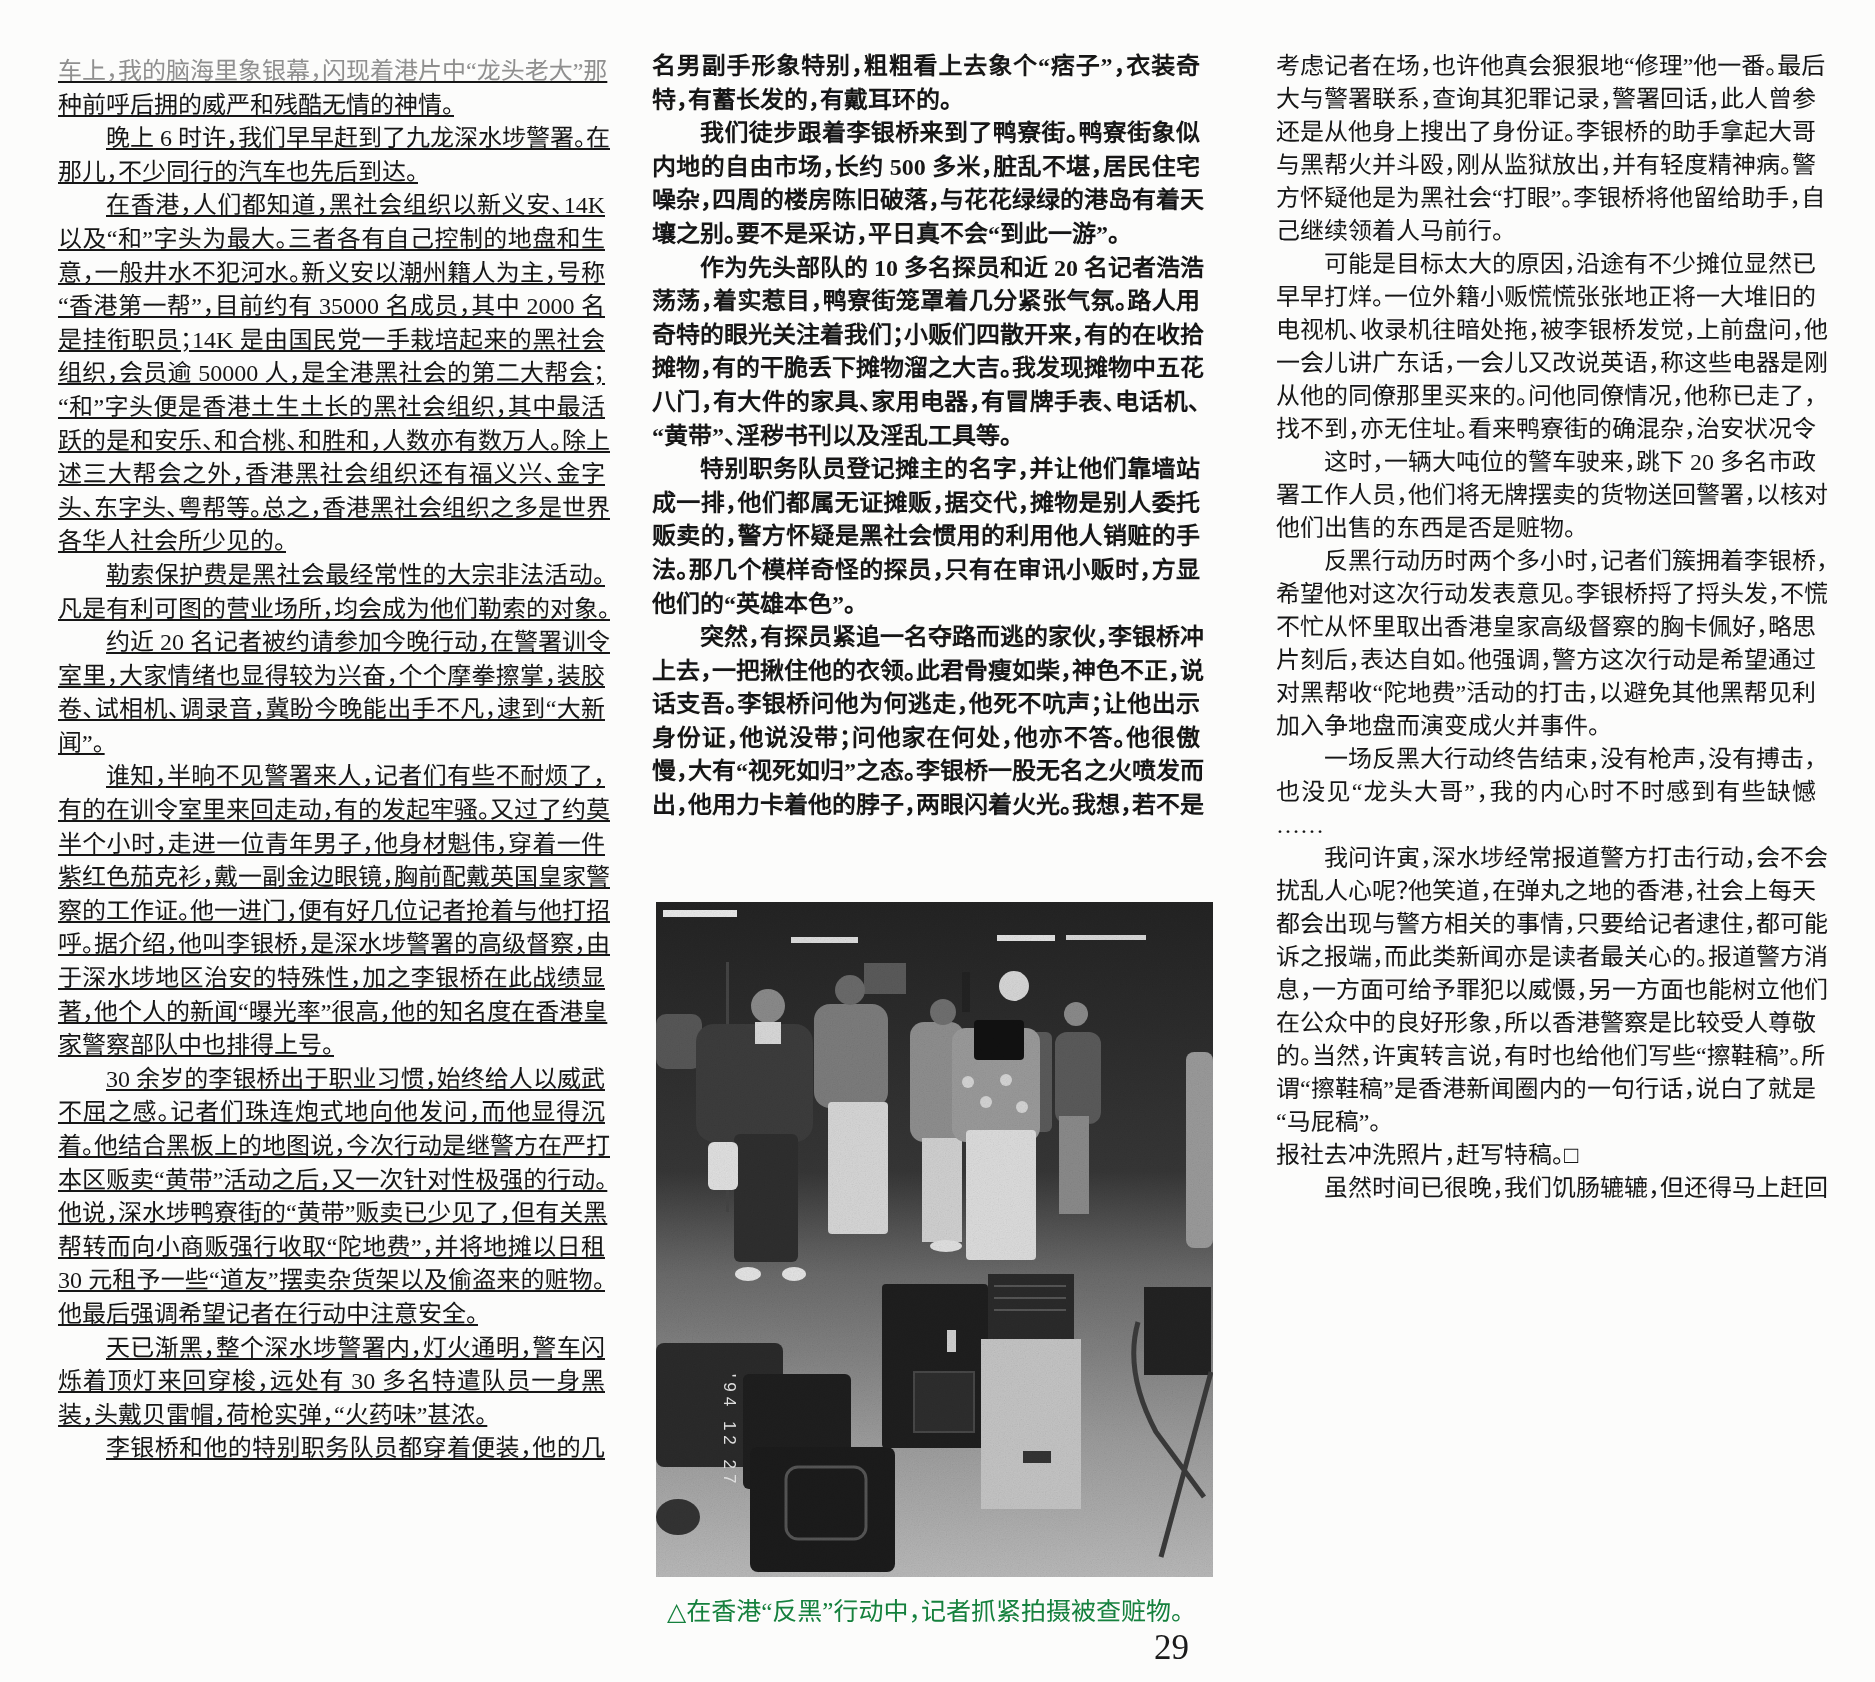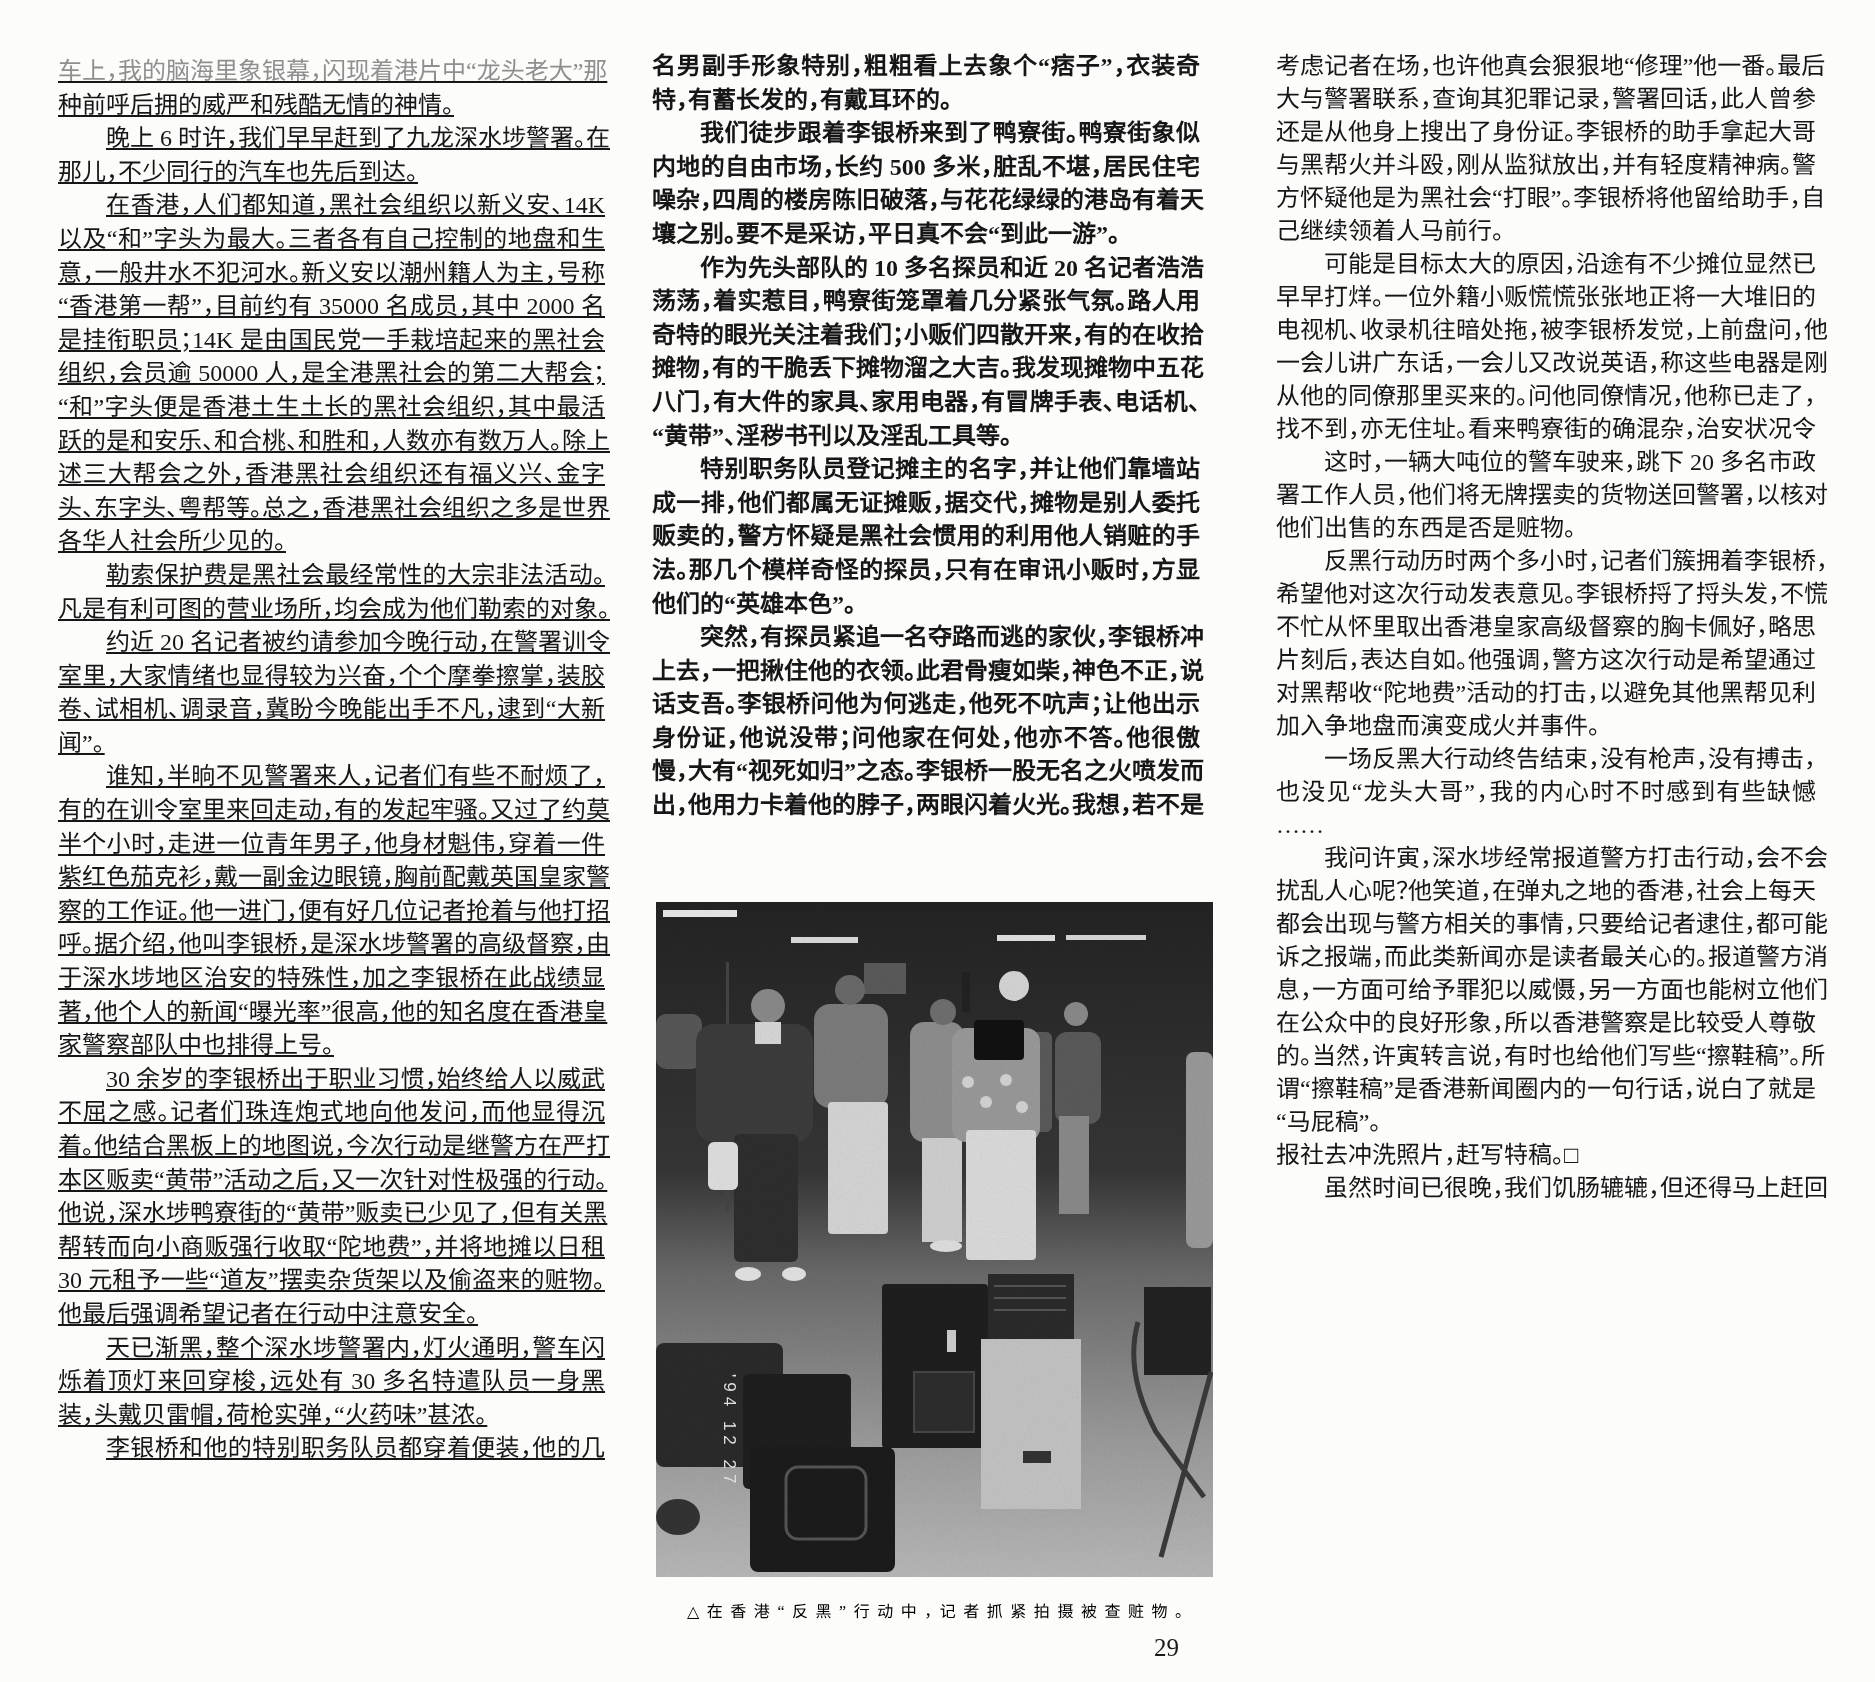--- a/index.html
+++ b/index.html
@@ -37,36 +37,36 @@
       left: 656px;
       top: 902px;
       width: 557px;
       height: 675px;
       background: #3a3a3a;
     }
     .photo svg { display: block; }
 
     .caption {
       position: absolute;
-      left: 687px;
+      left: 667px;
       top: 1598px;
       width: 496px;
-      font-size: 16px;
+      font-size: 25px;
       line-height: 28px;
       white-space: nowrap;
       text-align: justify;
       text-align-last: justify;
       font-feature-settings: "halt" 1;
-      color: #000000;
+      color: #15803d;
     }
     .page-number {
       position: absolute;
       left: 1154px;
       top: 1632px;
-      font-size: 25px;
+      font-size: 35px;
       line-height: 32px;
       font-family: "Liberation Serif", "DejaVu Serif", serif;
       color: #1a1a1a;
     }
   </style>
 </head>
 <body>
 
 <div class="page">
 

